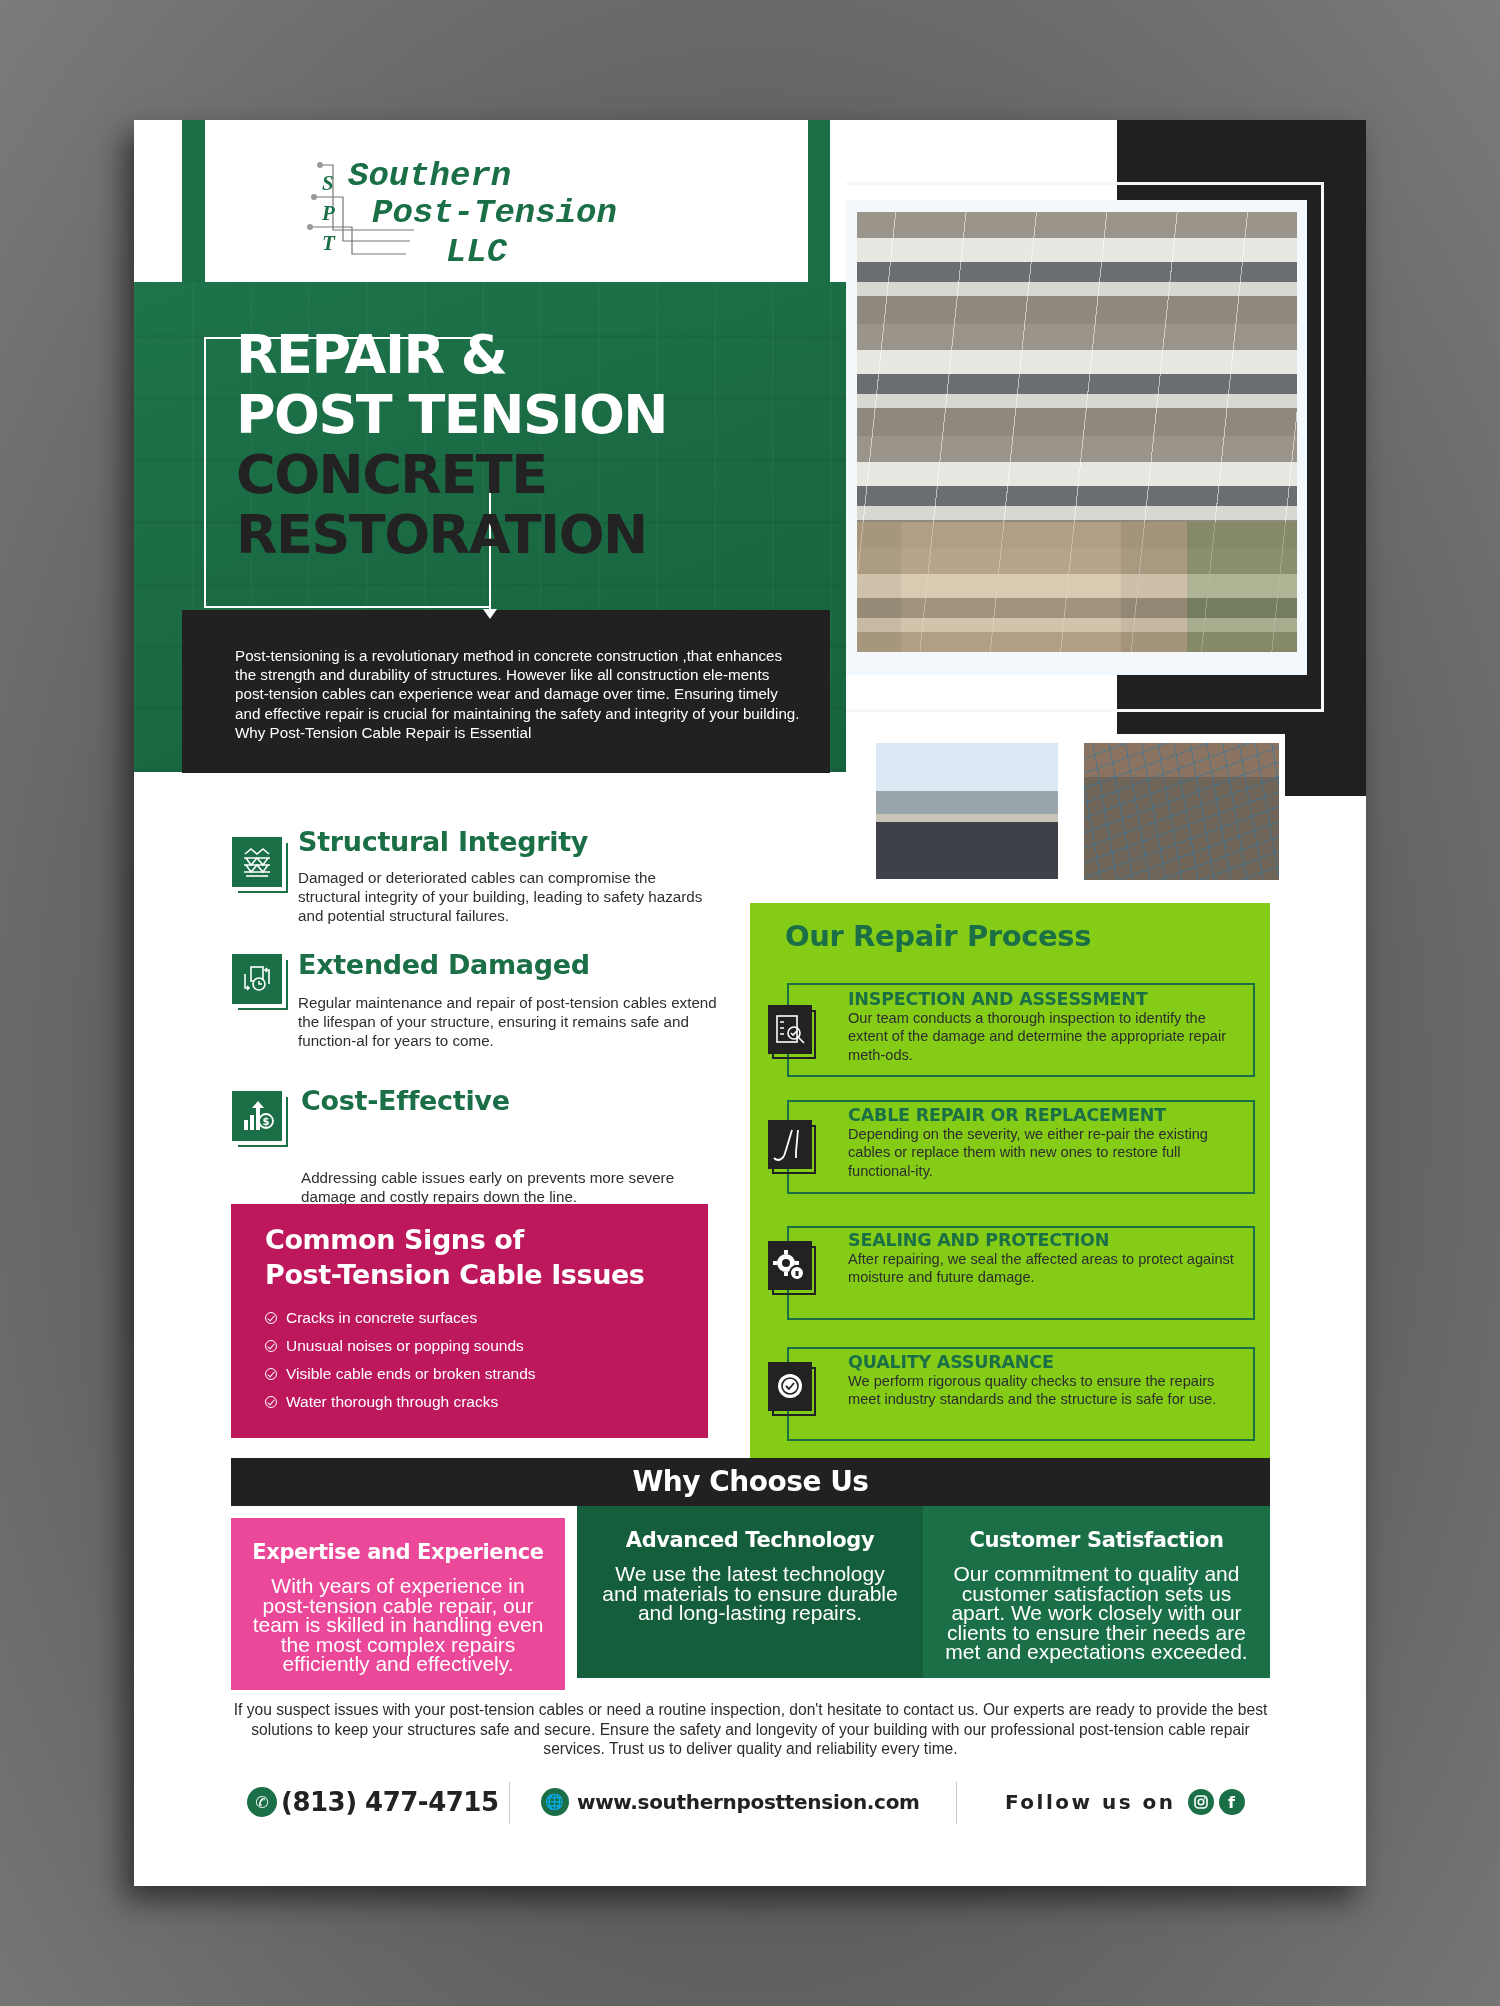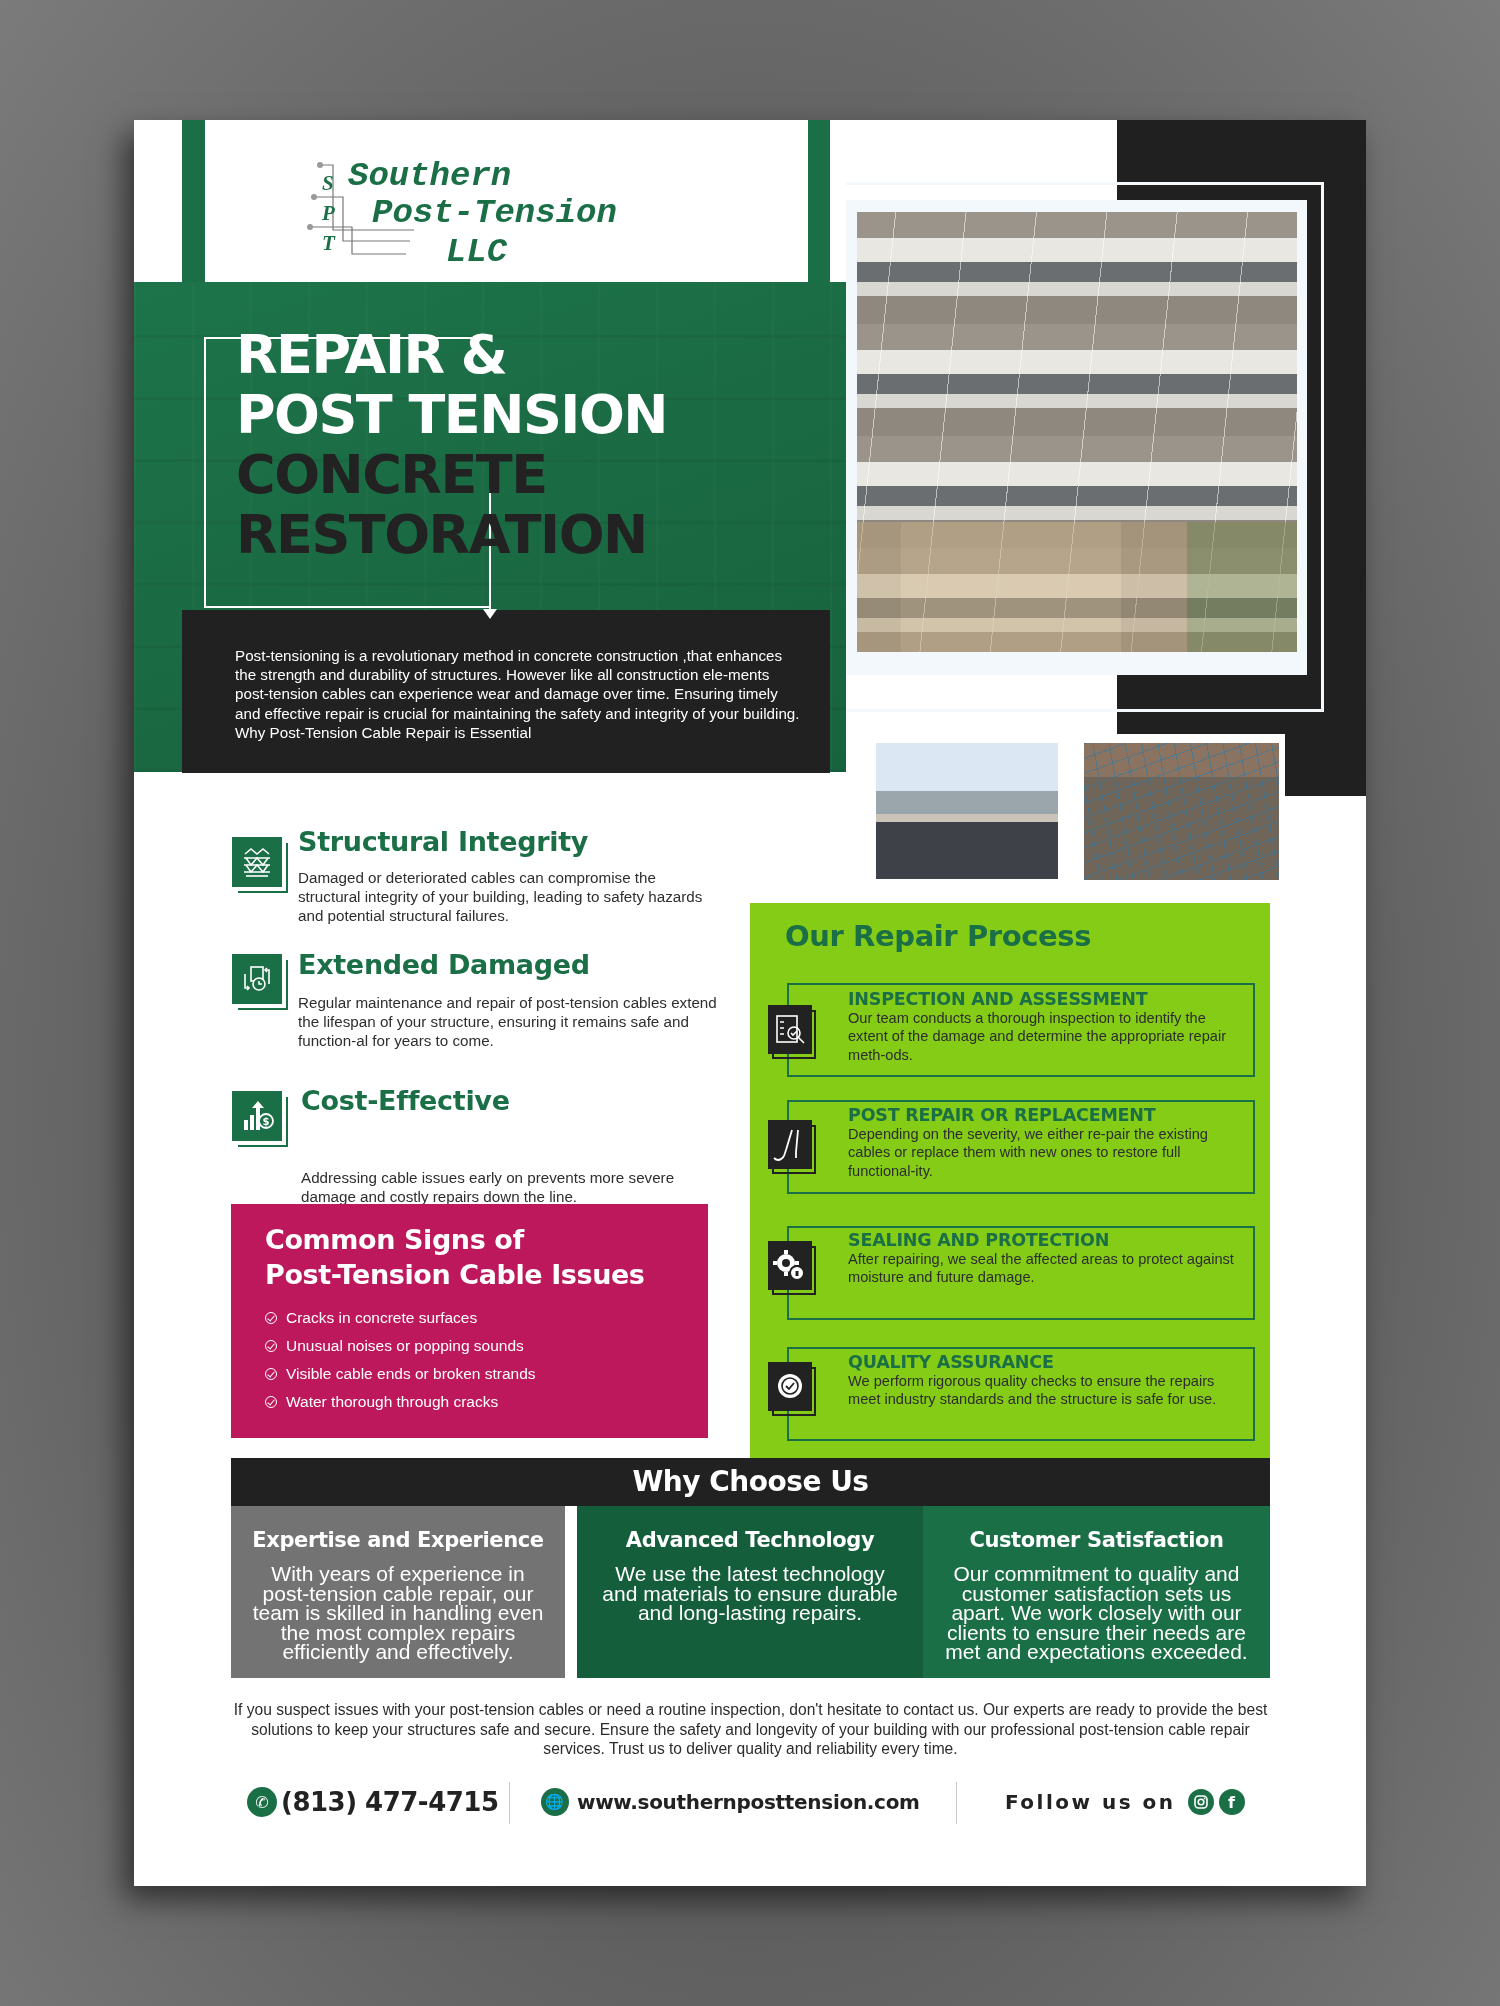--- a/index.html
+++ b/index.html
@@ -238,21 +238,21 @@
     <div class="step-icon-shadow" style="top:222px;"></div>
     <div class="step-icon" style="top:217px;">
       <svg width="44" height="49" viewBox="0 0 44 49">
           <g stroke="#fff" stroke-width="1.8" fill="none">
             <path d="M24 10 L18 30 M30 10 L28 32"></path>
             <path d="M18 30 L16 36 M28 32 L28 38"></path>
             <path d="M16 36 C12 42 8 40 6 38"></path>
           </g>
         </svg>
     </div>
-    <div class="step-title" style="top:202px;">POST REPAIR OR REPLACEMENT</div>
+    <div class="step-title" style="top:202px;">CABLE REPAIR OR REPLACEMENT</div>
     <div class="step-desc" style="top:222px;">Depending on the severity, we either re-pair the existing cables or replace them with new ones to restore full functional-ity.</div>
 
     <div class="step-box" style="top:323px;height:94px;"></div>
     <div class="step-icon-shadow" style="top:343px;"></div>
     <div class="step-icon" style="top:338px;">
       <svg width="44" height="49" viewBox="0 0 44 49">
           <circle cx="18" cy="22" r="9" fill="#fff"></circle>
           <circle cx="18" cy="22" r="4" fill="#222"></circle>
           <g fill="#fff">
             <rect x="16" y="9" width="4" height="4"></rect>
@@ -274,21 +274,21 @@
           <circle cx="22" cy="24" r="12" fill="#fff"></circle>
           <circle cx="22" cy="24" r="8" fill="none" stroke="#222" stroke-width="1.6"></circle>
           <path d="M18 24 l3 3 l5 -6" stroke="#222" stroke-width="1.8" fill="none"></path>
         </svg>
     </div>
     <div class="step-title" style="top:449px;">QUALITY ASSURANCE</div>
     <div class="step-desc" style="top:469px;">We perform rigorous quality checks to ensure the repairs meet industry standards and the structure is safe for use.</div>
   </div>
 
   <div class="abs why-bar">Why Choose Us</div>
-  <div class="abs why-col" style="left:97px;width:334px;background:#737373;">
+  <div class="abs why-col" style="left:97px;width:334px;background:#ec4899;margin-top:12px;">
     <h3>Expertise and Experience</h3>
     <p>With years of experience in post-tension cable repair, our team is skilled in handling even the most complex repairs efficiently and effectively.</p>
   </div>
   <div class="abs why-col" style="left:443px;width:346px;background:#155e3c;">
     <h3>Advanced Technology</h3>
     <p>We use the latest technology and materials to ensure durable and long-lasting repairs.</p>
   </div>
   <div class="abs why-col" style="left:789px;width:347px;background:#1b6f47;">
     <h3>Customer Satisfaction</h3>
     <p>Our commitment to quality and customer satisfaction sets us apart. We work closely with our clients to ensure their needs are met and expectations exceeded.</p>

